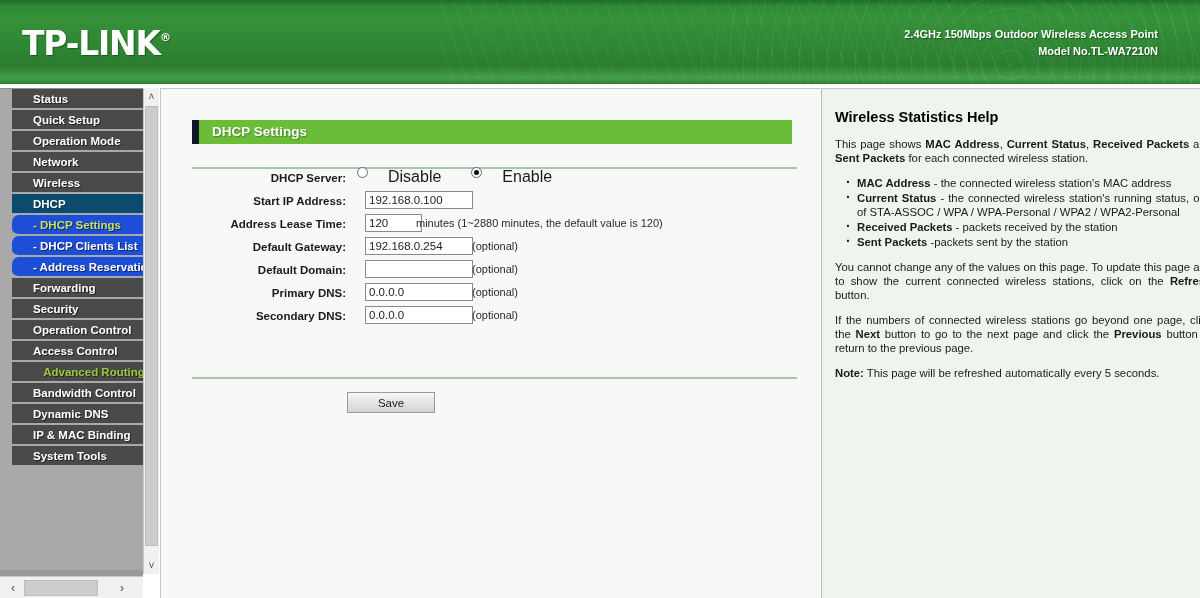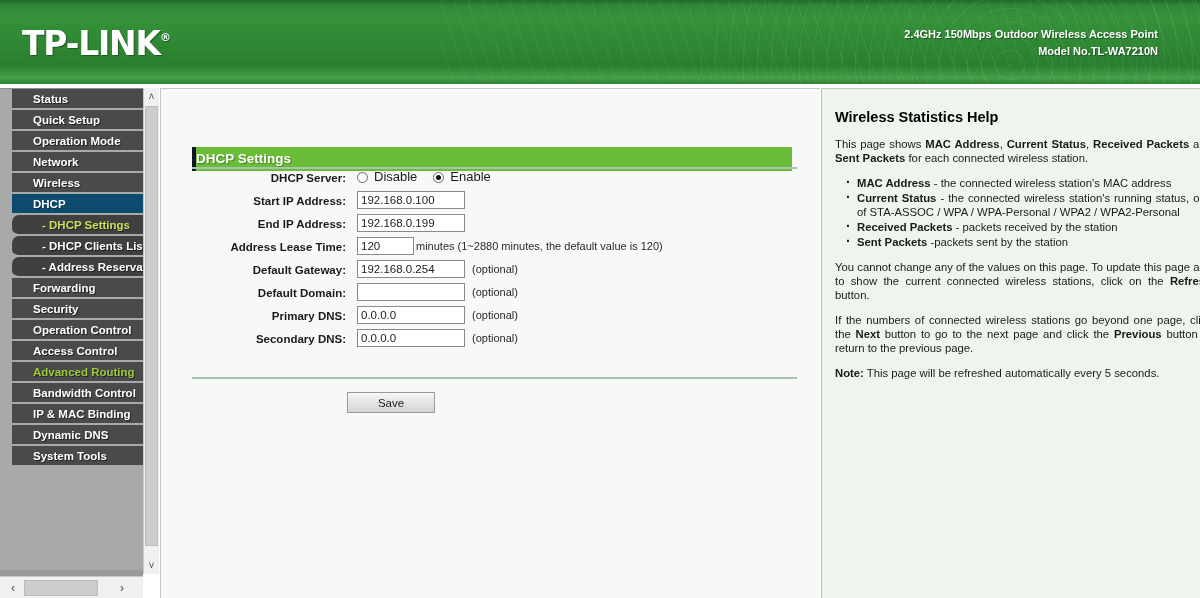--- a/index.html
+++ b/index.html
@@ -107,31 +107,32 @@
     white-space: nowrap;
     text-shadow: 1px 1px 0 rgba(0,0,0,0.55);
     cursor: pointer;
   }
   .menu-item.active {
     background: #0c4a6e;
     color: #ffffff;
     text-shadow: 1px 1px 0 rgba(0,0,0,0.3);
   }
   .menu-item.sub {
-    background: #404040;
-    padding-left: 30px;
+    background: #1d4ed8;
+    padding-left: 21px;
     font-weight: bold;
     border-radius: 7px;
   }
   .menu-item.sub-active {
     color: #c8e05a;
     text-shadow: 1px 1px 0 rgba(0,0,0,0.5);
   }
   .menu-item.hover-green {
     color: #9ccb3b;
+    text-align: center;
   }
 
   
   .v-scroll {
     position: absolute;
     top: 88px; left: 143px;
     width: 16px; height: 486px;
     background: #f0f0f0;
     border-left: 1px solid #c8c8c8;
   }
@@ -195,27 +196,27 @@
     width: 660px; height: 510px;
     background: #f7f9f7;
     border-left: 1px solid #c6c6c6;
     border-top: 1px solid #c6c6c6;
   }
   .page-title {
     position: absolute;
     top: 31px; left: 31px;
     width: 600px; height: 24px;
     background: #6abd36;
-    border-left: 4px solid #0f172a;
+    border-left: 7px solid #0f172a;
     color: #ffffff;
     font-size: 13.5px;
     font-weight: bold;
     line-height: 24px;
+    padding-left: 13px;
     text-shadow: 1px 1px 1px rgba(0,0,0,0.3);
-    margin-top: 27px;
   }
   .hr-line {
     position: absolute;
     left: 31px;
     width: 605px; height: 2px;
     background: #a8c4ae;
   }
   .hr-top { top: 78px; }
   .hr-bottom { top: 288px; }
 
@@ -245,41 +246,42 @@
   }
   .txt {
     height: 18px;
     border: 1px solid #8a8a8a;
     background: #ffffff;
     font-size: 11.5px;
     font-family: "Liberation Sans", sans-serif;
     color: #222222;
     padding: 0 3px;
     outline: none;
+    margin-left: 8px;
   }
   .txt.wide { width: 108px; }
   .txt.narrow { width: 57px; }
   .hint {
     position: absolute;
     top: 0;
     font-size: 11px;
     color: #2a2a2a;
     line-height: 21px;
     white-space: nowrap;
   }
   .hint.after-wide { left: 311px; }
   .hint.after-narrow { left: 255px; }
 
   .radio-group {
     position: absolute;
     left: 196px; top: 0;
     display: flex;
-    align-items: center;
-    gap: 6px;
-    font-size: 13px;
+    align-items: flex-start;
+    gap: 20px;
+    font-size: 16px;
     color: #1a1a1a;
     line-height: 20px;
   }
   .radio {
     width: 11px; height: 11px;
     border-radius: 50%;
     border: 1px solid #6a6a6a;
     background: #ffffff;
     display: inline-block;
     position: relative;
@@ -385,22 +387,22 @@
         <div class="menu-item active">DHCP</div>
         <div class="menu-item sub sub-active">- DHCP Settings</div>
         <div class="menu-item sub">- DHCP Clients List</div>
         <div class="menu-item sub">- Address Reservation</div>
         <div class="menu-item">Forwarding</div>
         <div class="menu-item">Security</div>
         <div class="menu-item">Operation Control</div>
         <div class="menu-item">Access Control</div>
         <div class="menu-item hover-green">Advanced Routing</div>
         <div class="menu-item">Bandwidth Control</div>
+        <div class="menu-item">Dynamic DNS</div>
         <div class="menu-item">IP &amp; MAC Binding</div>
-        <div class="menu-item">Dynamic DNS</div>
         <div class="menu-item">System Tools</div>
       </div>
   </div>
   <div class="sidebar-bottom-bar"></div>
 
   <div class="v-scroll">
     <div class="arrow up">˄</div>
     <div class="thumb"></div>
     <div class="arrow down">˅</div>
   </div>
@@ -429,26 +431,20 @@
         </div>
       </div>
 
       <div class="row">
         <div class="row-label">Start IP Address:</div>
         <div class="row-field">
           <input class="txt wide" type="text" value="192.168.0.100" style="">
         </div>
       </div>
 
-      <div class="row">
-        <div class="row-label">End IP Address:</div>
-        <div class="row-field">
-          <input class="txt wide" type="text" value="192.168.0.199" style="">
-        </div>
-      </div>
 
       <div class="row">
         <div class="row-label">Address Lease Time:</div>
         <div class="row-field">
           <input class="txt narrow" type="text" value="120" style="">
         </div>
         <div class="hint after-narrow">minutes (1~2880 minutes, the default value is 120)</div>
       </div>
 
       <div class="row">

